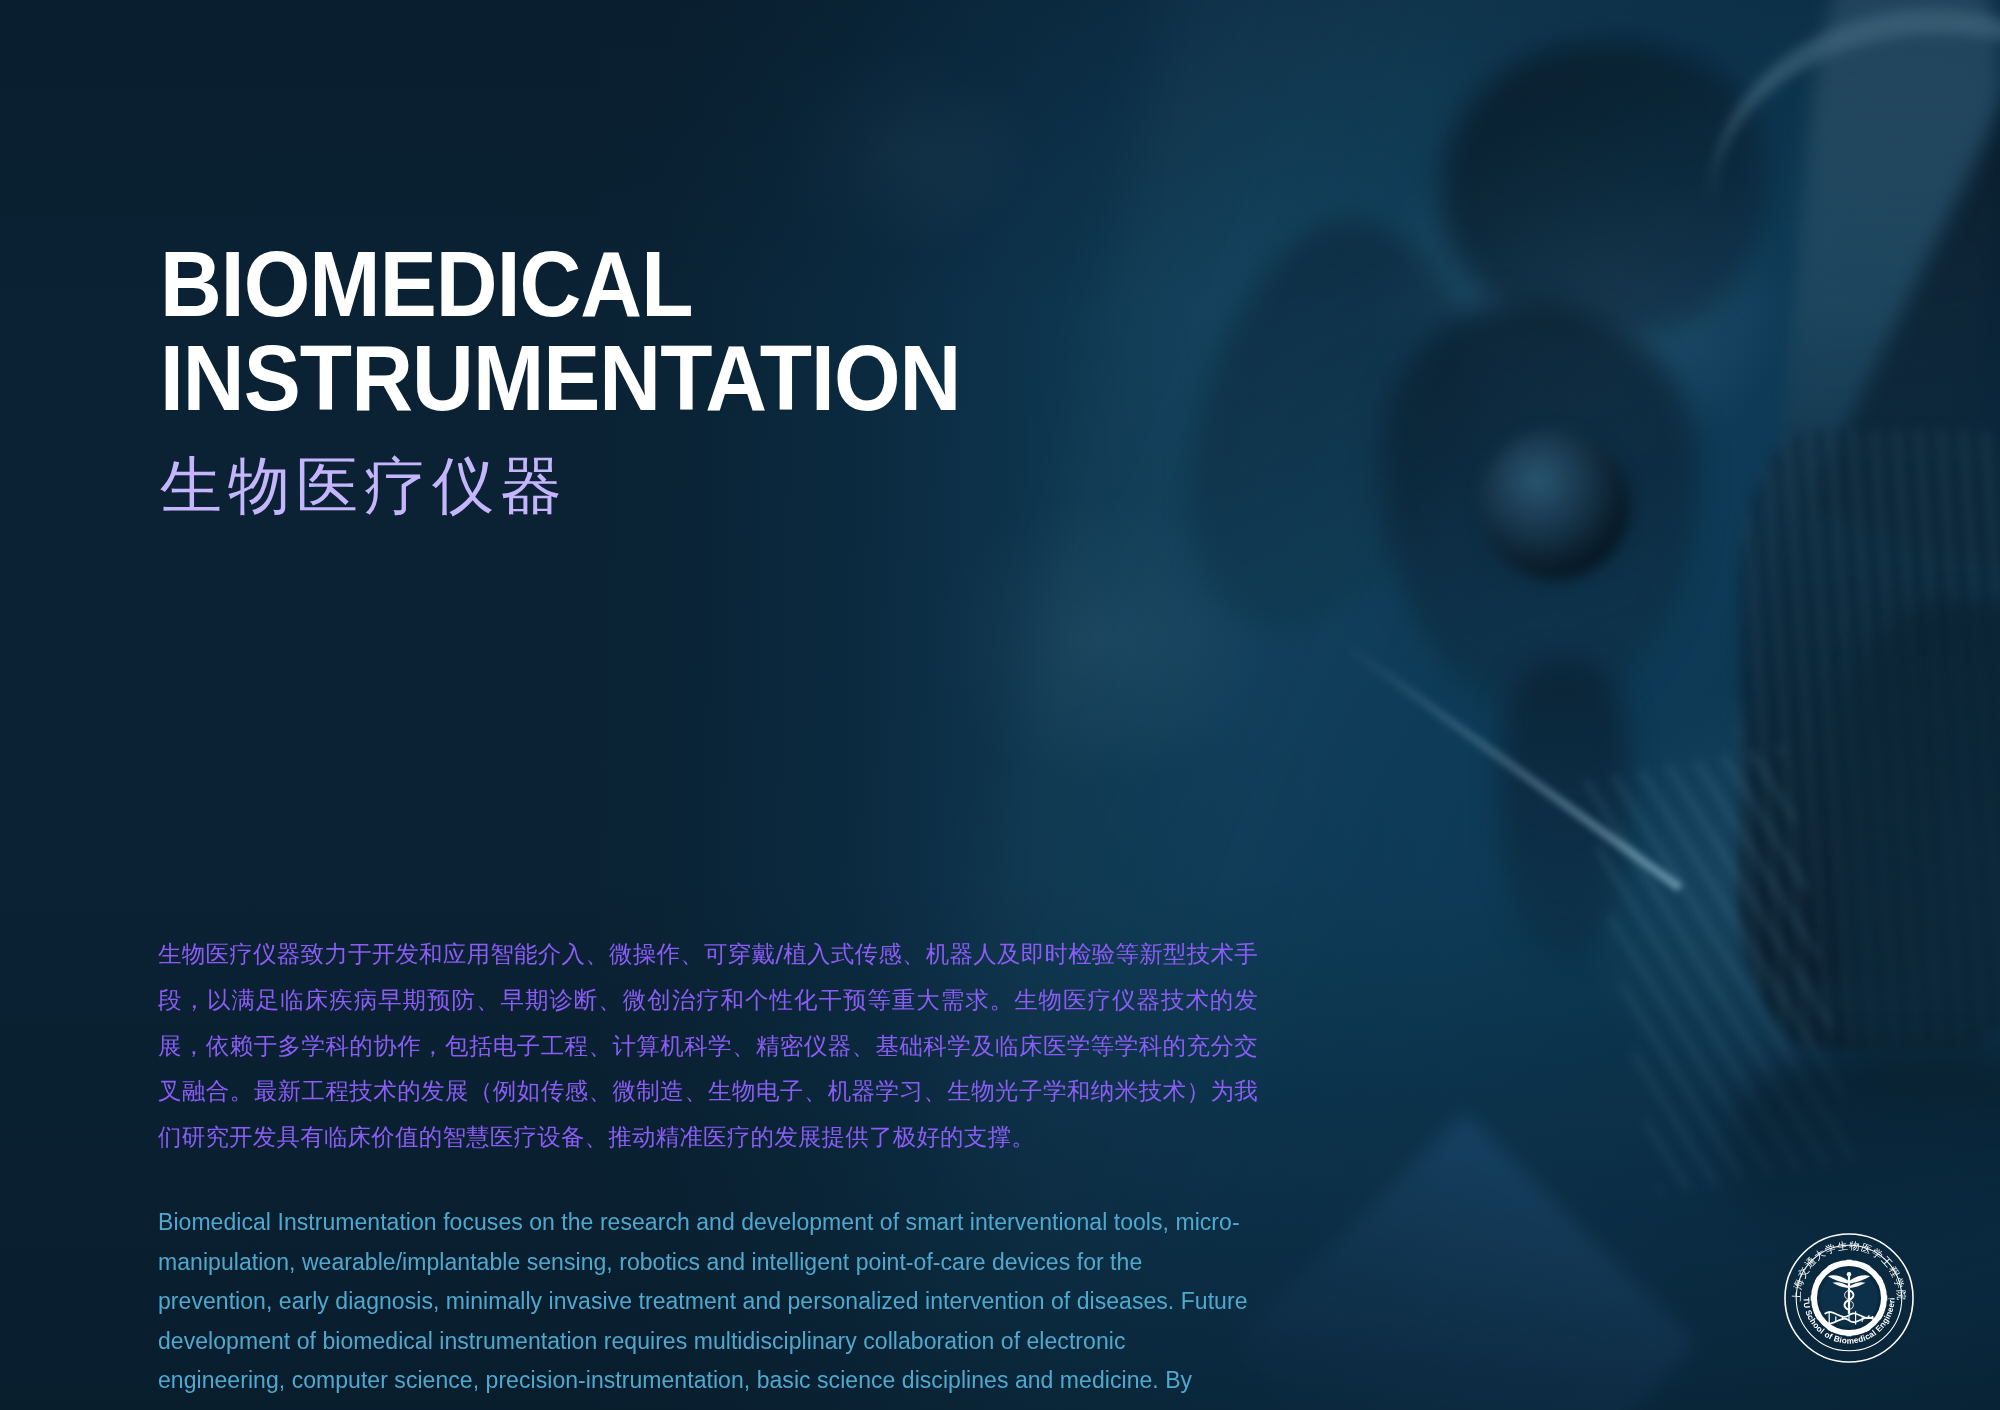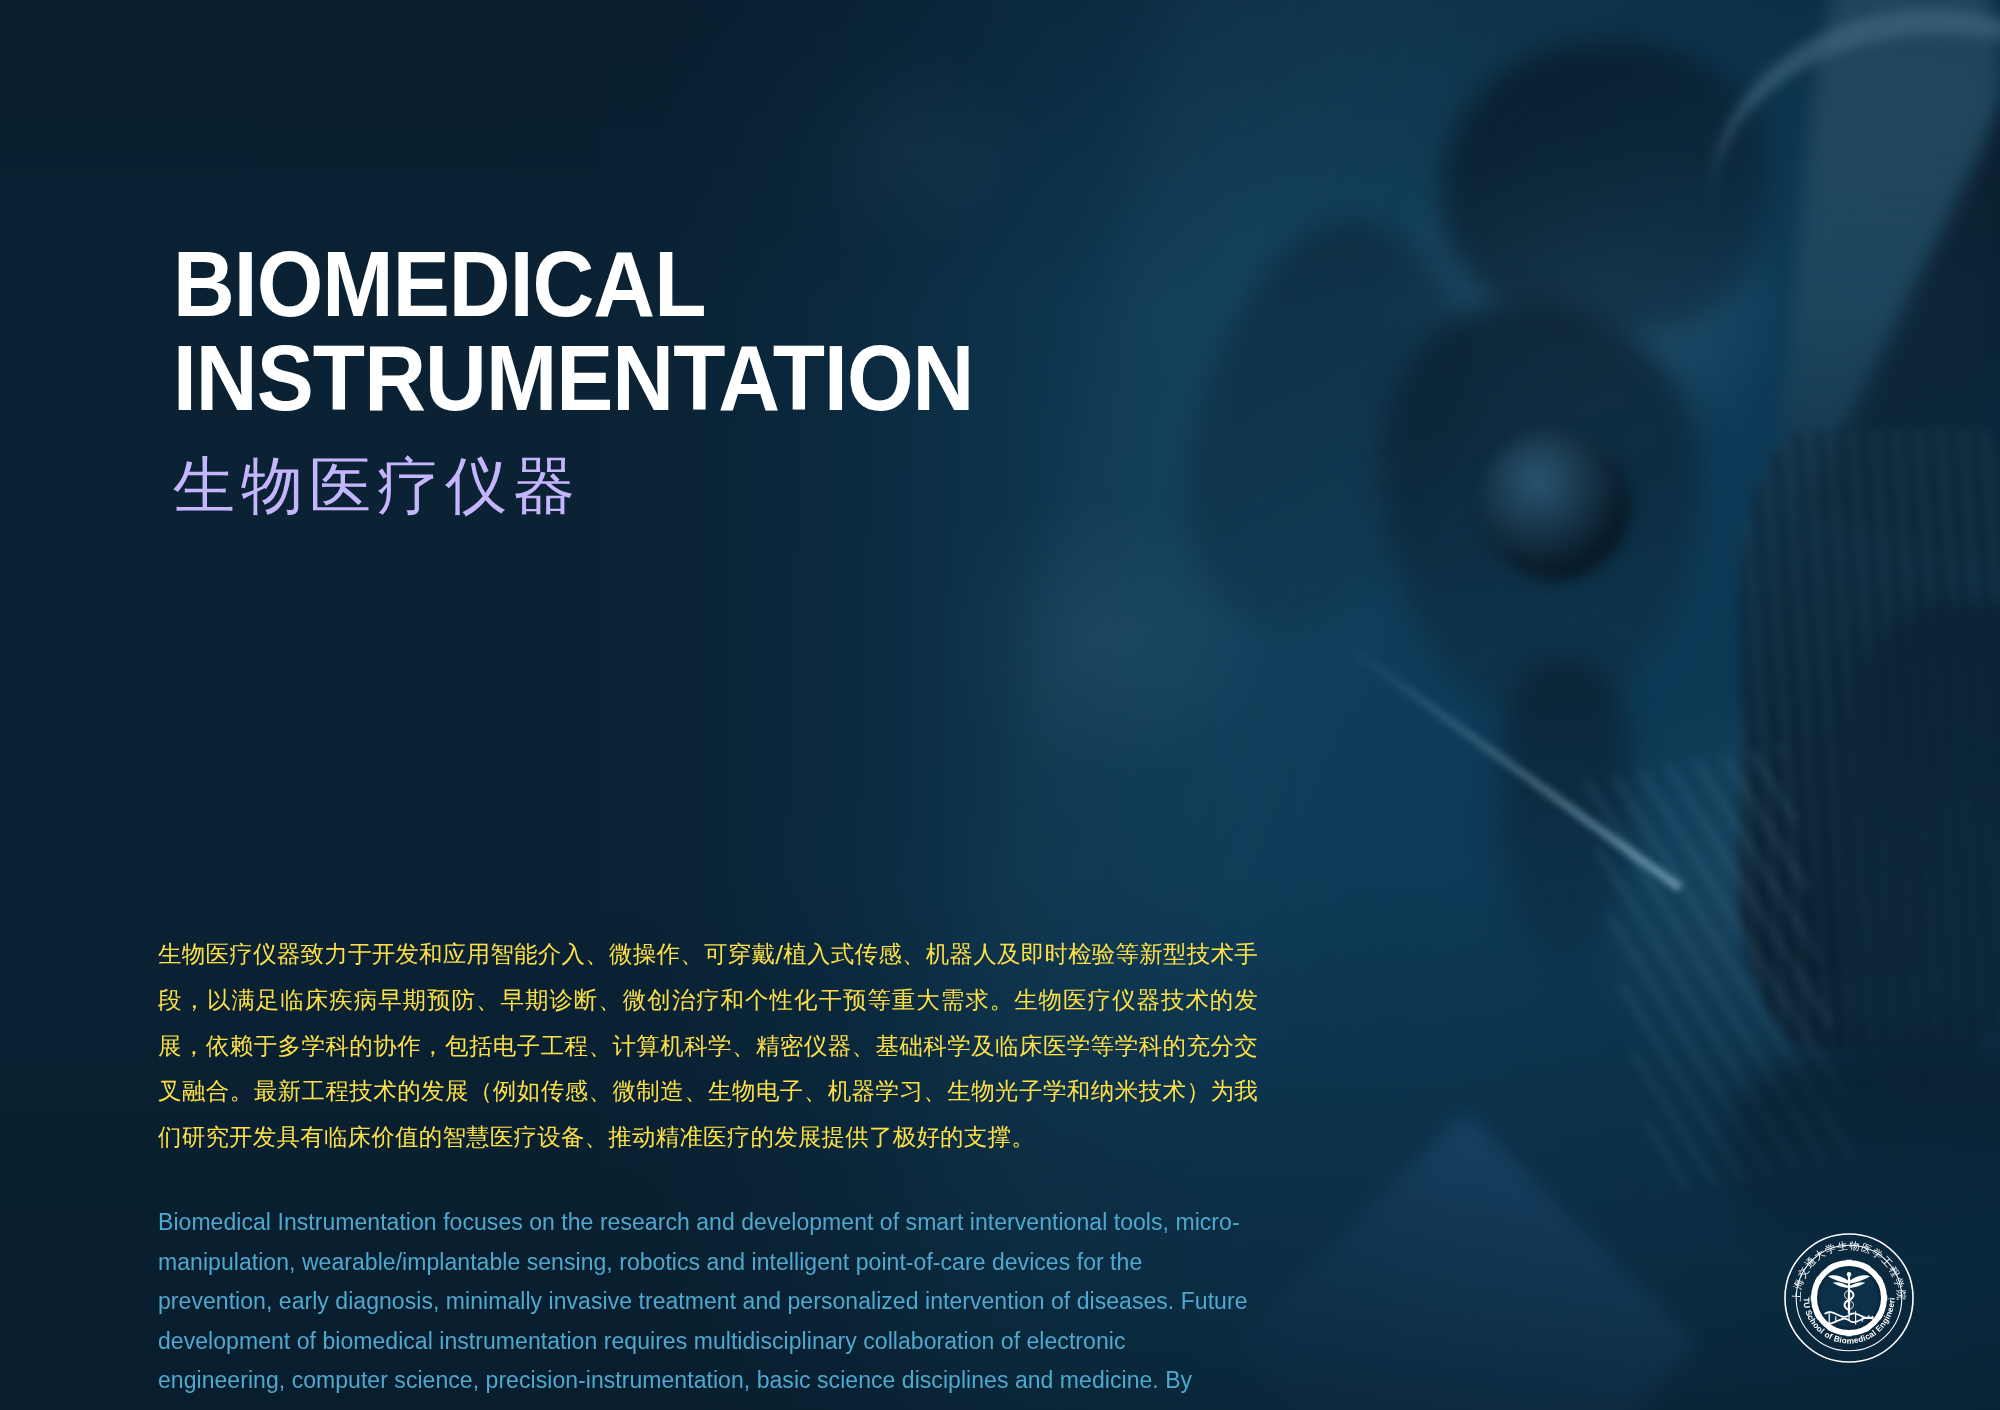--- a/index.html
+++ b/index.html
@@ -151,21 +151,21 @@
   .bg-scrim-v {
     position:absolute; inset:0;
     background:
       linear-gradient(180deg, rgba(6,22,36,0.34) 0%, rgba(6,22,36,0.0) 22%,
                       rgba(6,22,36,0.0) 62%, rgba(7,26,40,0.42) 92%, rgba(7,26,40,0.58) 100%);
   }
 
   
   .content { position:absolute; inset:0; }
 
-  .title-block { position:absolute; left:173px; top:238px; }
+  .title-block { position:absolute; left:160px; top:238px; }
 
   .title-en {
     color:#ffffff;
     font-family:"Liberation Sans", sans-serif;
     font-weight:bold;
     font-size:92px;
     line-height:1.02;
     letter-spacing:-1px;
     transform:scaleX(0.93);
     transform-origin:left center;
@@ -178,21 +178,21 @@
     font-weight:400;
     font-size:62px;
     letter-spacing:6px;
     margin-top:26px;
     line-height:1.1;
   }
 
   .body-block { position:absolute; left:158px; top:932px; width:1100px; }
 
   .para-cn {
-    color:#fde047;
+    color:#8b5cf6;
     font-family:"DejaVu Sans", sans-serif;
     font-size:23.5px;
     line-height:1.95;
     text-align:justify;
     letter-spacing:0.2px;
   }
 
   .para-en {
     color:#4fa9cf;
     font-family:"Liberation Sans", sans-serif;

